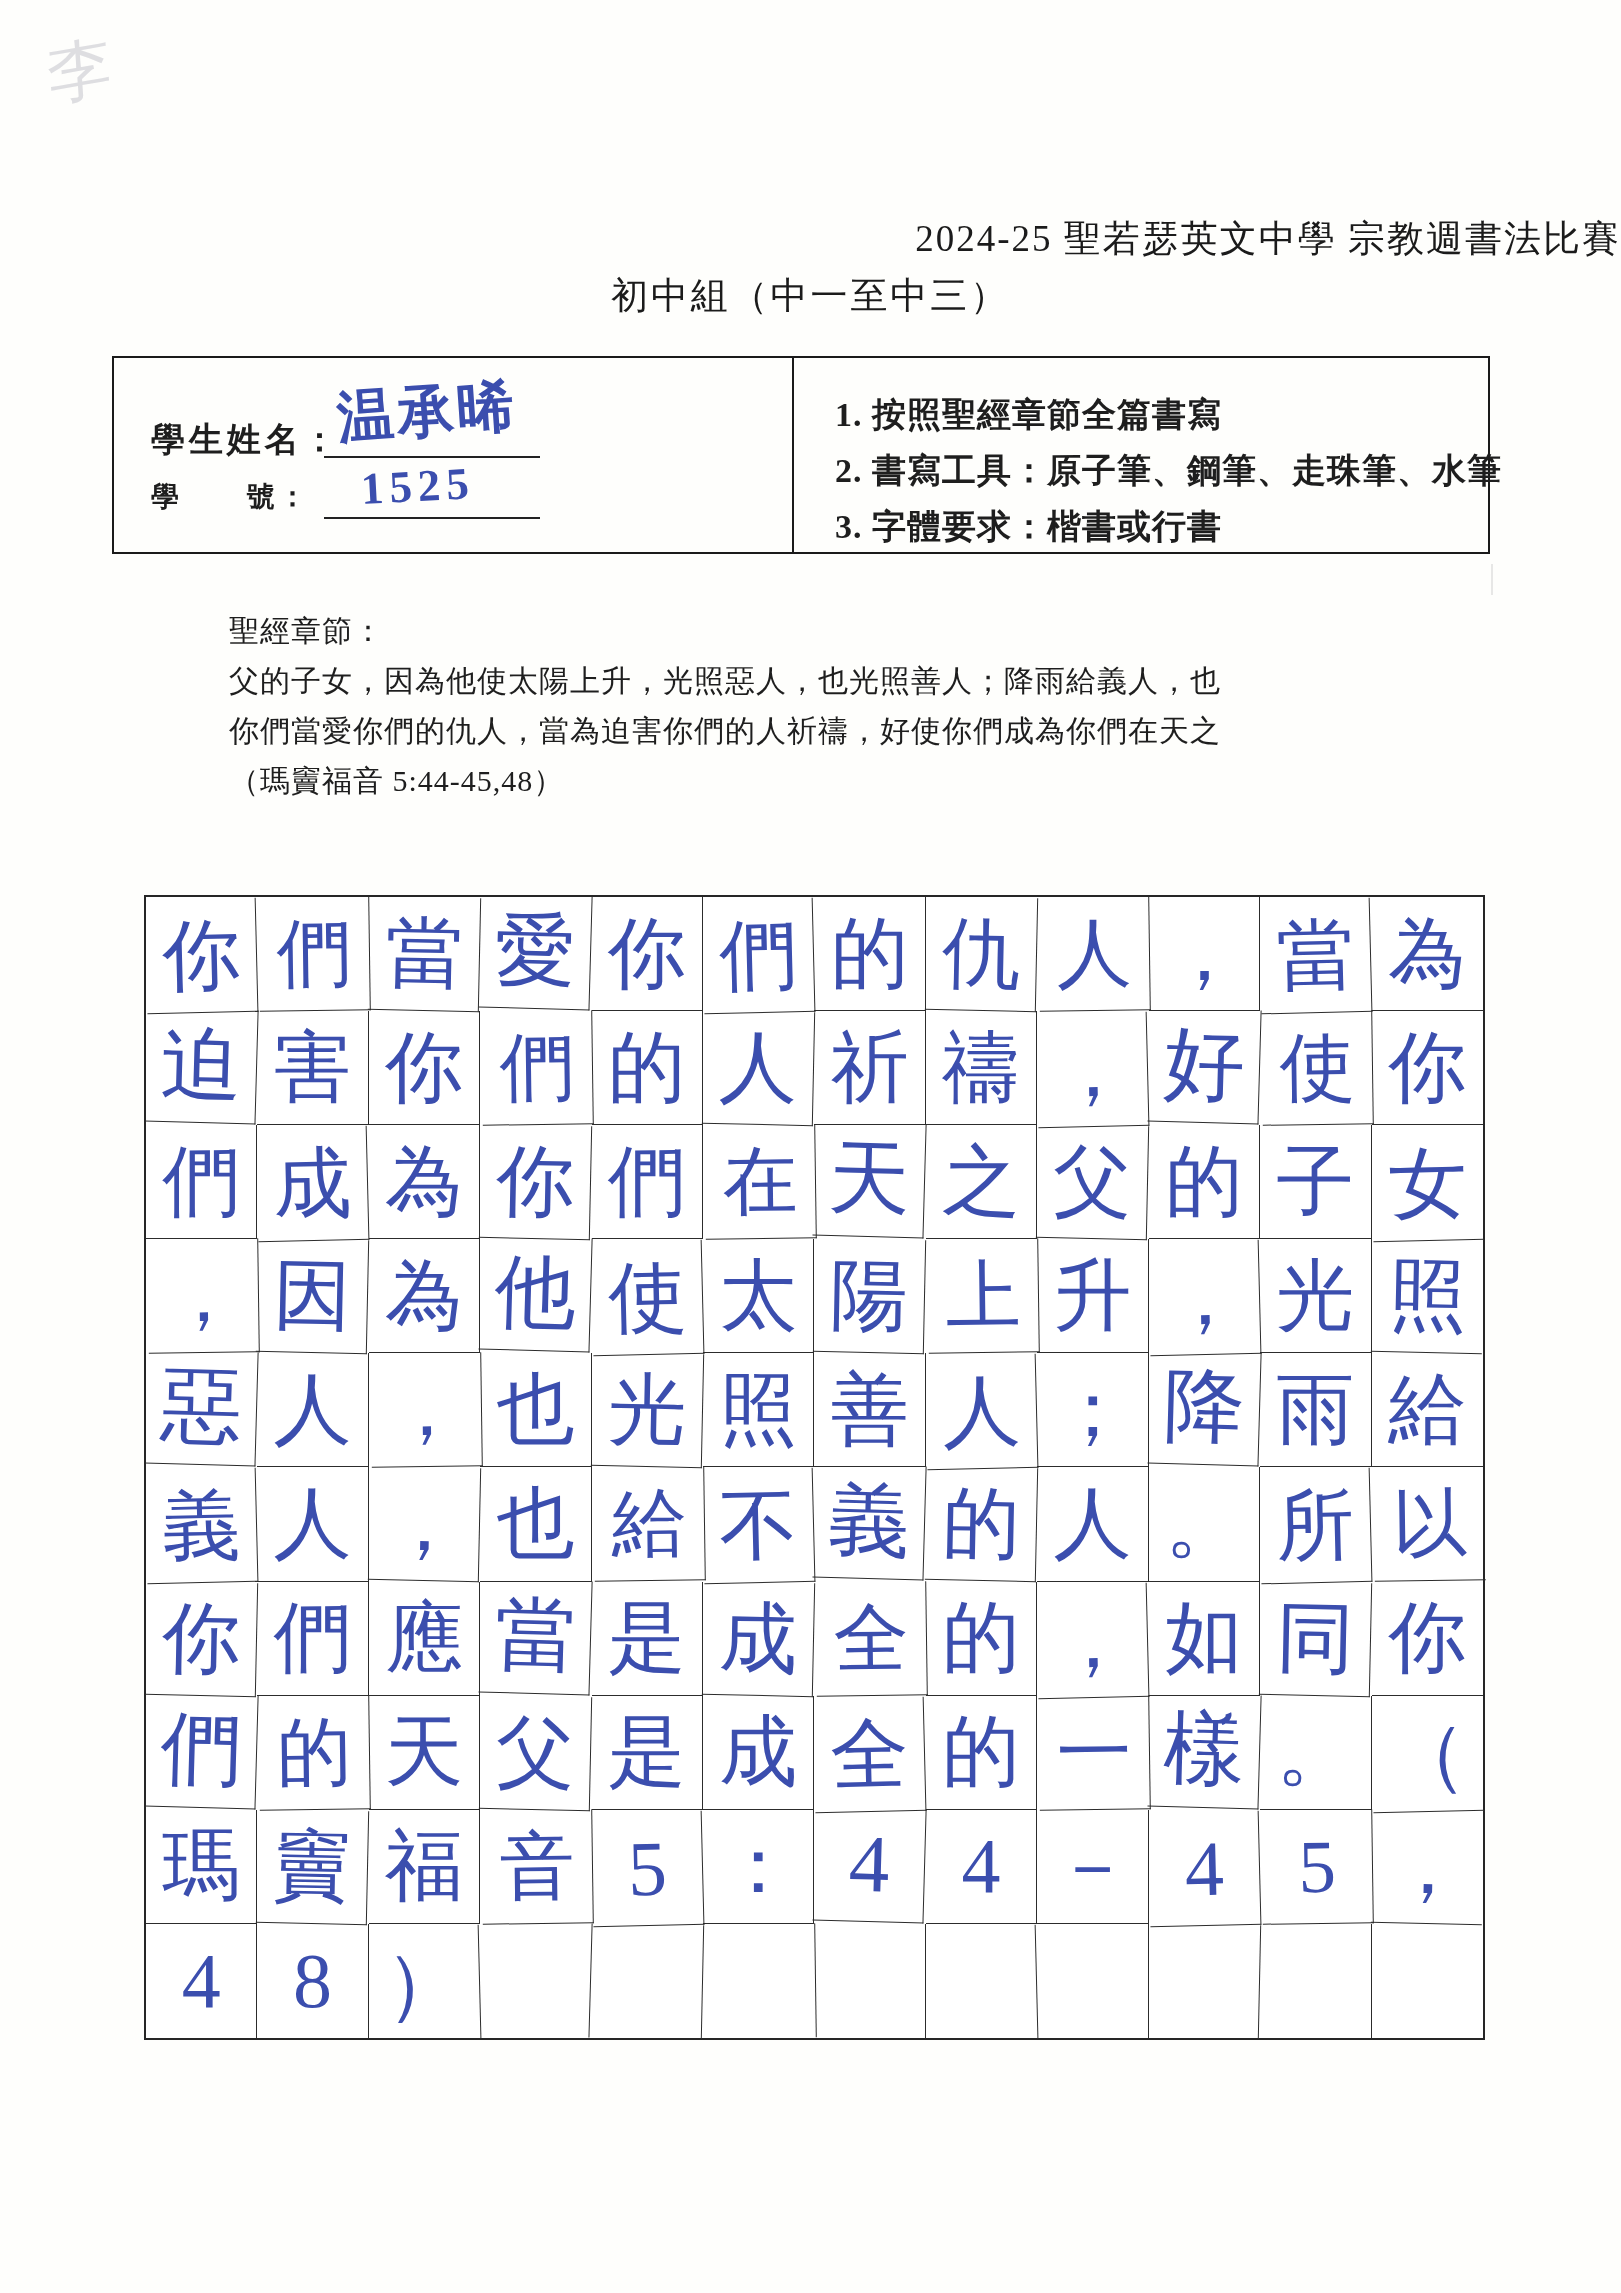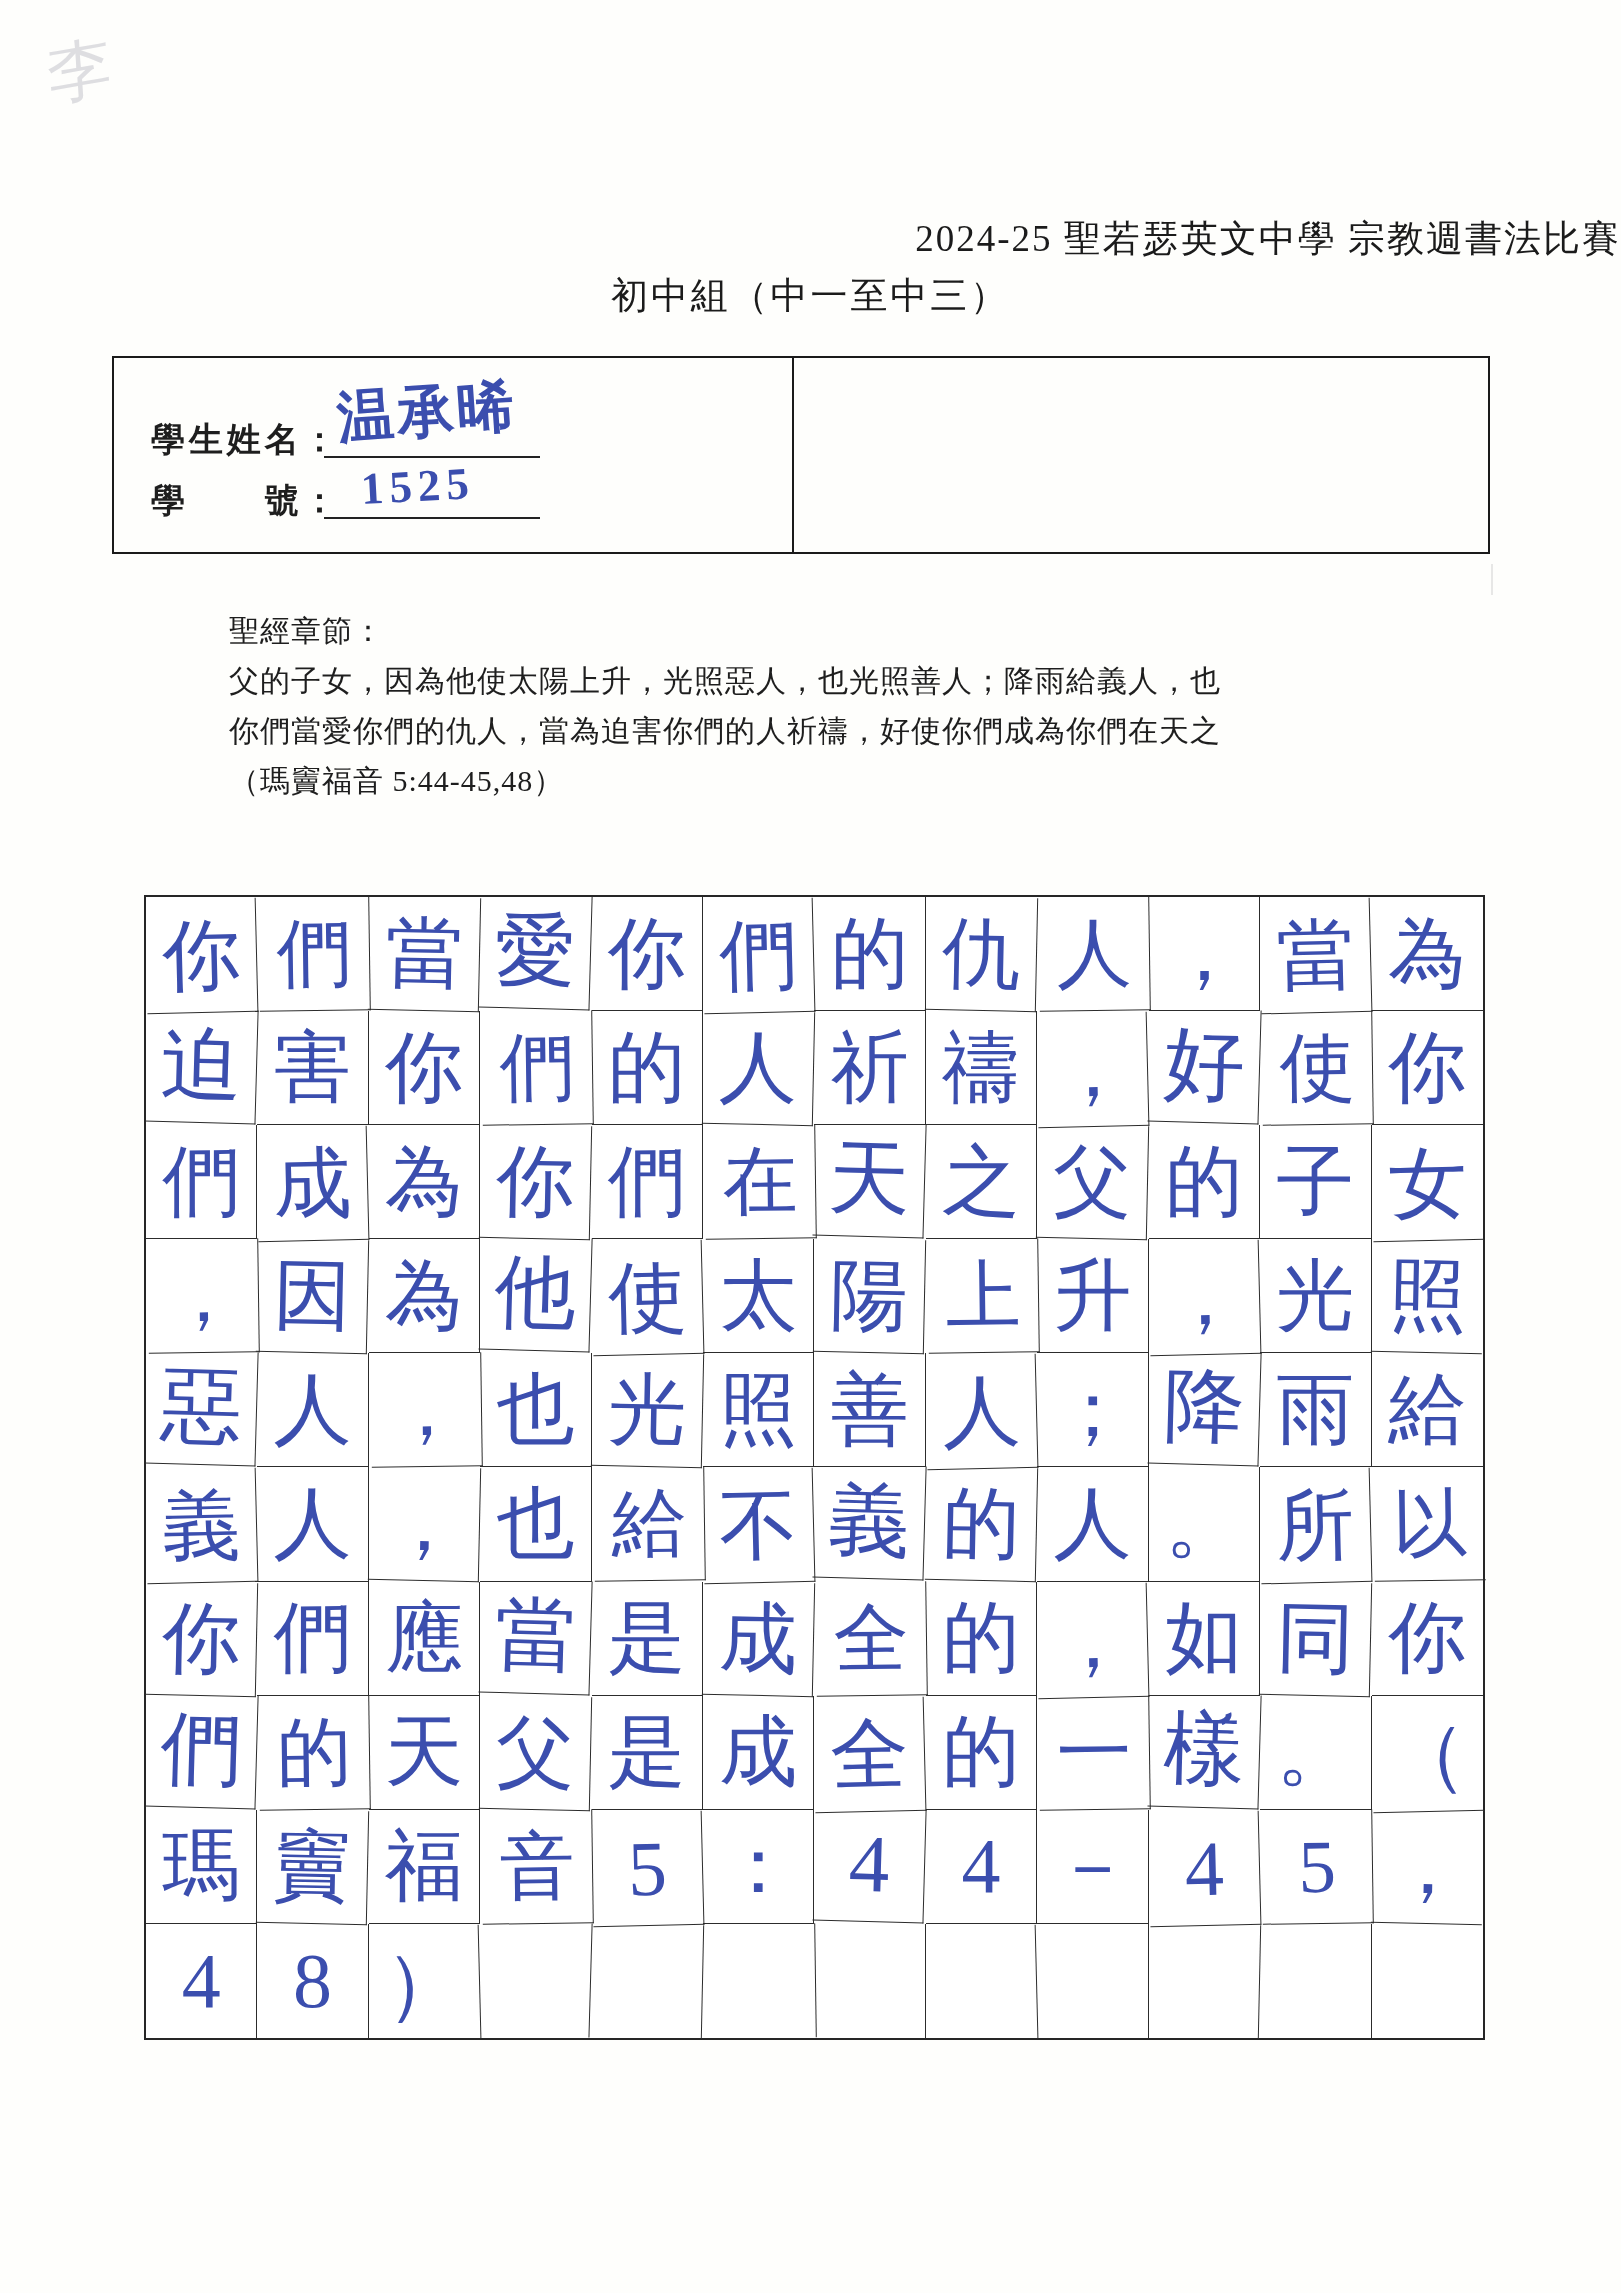--- a/index.html
+++ b/index.html
@@ -41,21 +41,21 @@
   .info-divider {
     position:absolute; left:678px; top:0; bottom:0;
     width:2px; background:#1a1a1a;
   }
   .name-label {
     position:absolute; left:37px; top:59px;
     font-size:34px; letter-spacing:3.9px;
   }
   .id-label {
     position:absolute; left:37px; top:120px;
-    font-size:34px; letter-spacing:3.9px;
+    font-size:28px; letter-spacing:3.9px;
   }
   .name-underline {
     position:absolute; left:210px; top:98px;
     width:216px; height:0; border-bottom:2.9px solid #222;
   }
   .id-underline {
     position:absolute; left:210px; top:159px;
     width:216px; height:0; border-bottom:2.9px solid #222;
   }
   .hand { color:var(--ink,#3b4eae); }
@@ -128,20 +128,25 @@
     <div class="info-divider"></div>
 
     <div class="name-label">學生姓名：</div>
     <div class="name-value hand">温承晞</div>
     <div class="name-underline"></div>
 
     <div class="id-label">學　　號：</div>
     <div class="id-value hand">1525</div>
     <div class="id-underline"></div>
 
+    <div class="rules">
+      <div class="rule">1. 按照聖經章節全篇書寫</div>
+      <div class="rule">2. 書寫工具：原子筆、鋼筆、走珠筆、水筆</div>
+      <div class="rule">3. 字體要求：楷書或行書</div>
+    </div>
   </div>
 
   <div class="passage">
     <div>聖經章節：</div>
     <div>父的子女，因為他使太陽上升，光照惡人，也光照善人；降雨給義人，也</div>
     <div>你們當愛你們的仇人，當為迫害你們的人祈禱，好使你們成為你們在天之</div>
     <div>（瑪竇福音 5:44-45,48）</div>
   </div>
 
   <div class="grid" id="grid">

